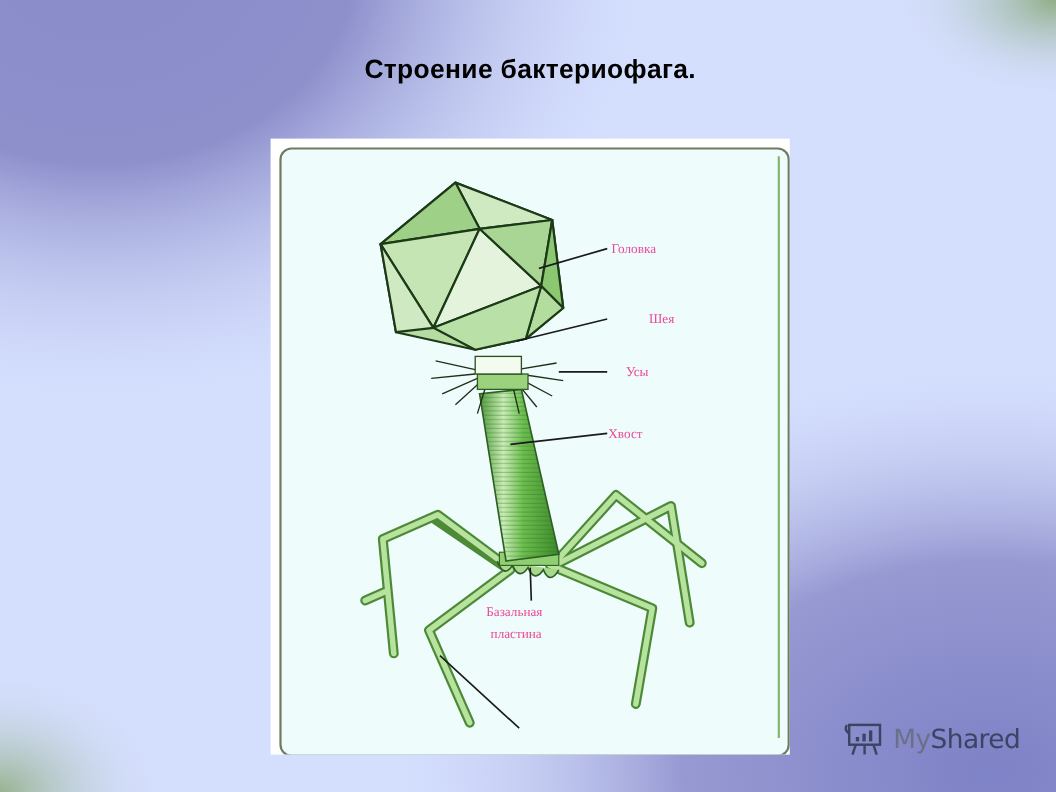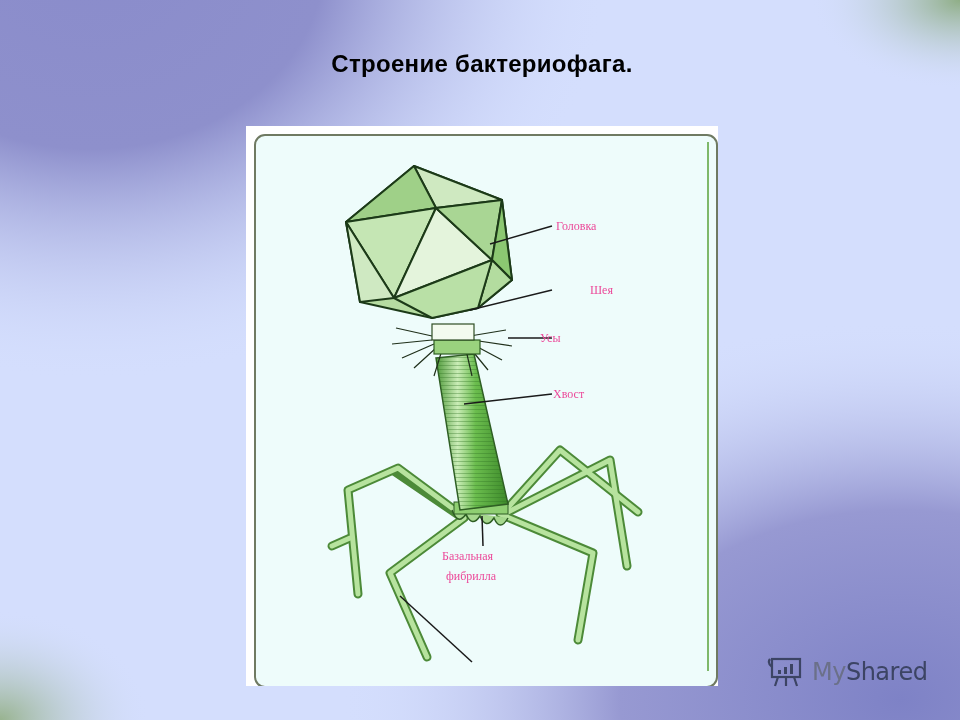--- a/index.html
+++ b/index.html
@@ -138,24 +138,24 @@
       <line x1="224" y1="184" x2="306" y2="164"></line>
       <line x1="262" y1="212" x2="306" y2="212"></line>
       <line x1="218" y1="278" x2="306" y2="268"></line>
       <line x1="236" y1="390" x2="237" y2="420"></line>
       <line x1="154" y1="470" x2="226" y2="536"></line>
     </g>
   </svg>
 
   <div class="label" style="left:310px; top:90px;">Головка</div>
   <div class="label" style="left:304px; top:154px;margin-left:40px;">Шея</div>
-  <div class="label" style="left:294px; top:202px;">Усы</div>
+  <div class="label" style="left:323px; top:202px;">Усы</div>
   <div class="label" style="left:307px; top:258px;">Хвост</div>
   <div class="label" style="left:196px; top:420px;text-align:center;">Базальная</div>
-  <div class="label" style="left:200px; top:440px;">фибрилла</div>
+  <div class="label" style="left:200px; top:440px;">пластина</div>
 </div>
 
 <div class="watermark">
   <svg width="40" height="34" viewBox="0 0 40 34">
     <g fill="none" stroke="#3c4464" stroke-width="2.2">
       <rect x="6" y="4" width="28" height="18"></rect>
       <path d="M4,4 q-3,4 2,8"></path>
       <line x1="12" y1="22" x2="9" y2="31"></line>
       <line x1="20" y1="22" x2="20" y2="31"></line>
       <line x1="28" y1="22" x2="31" y2="31"></line>

